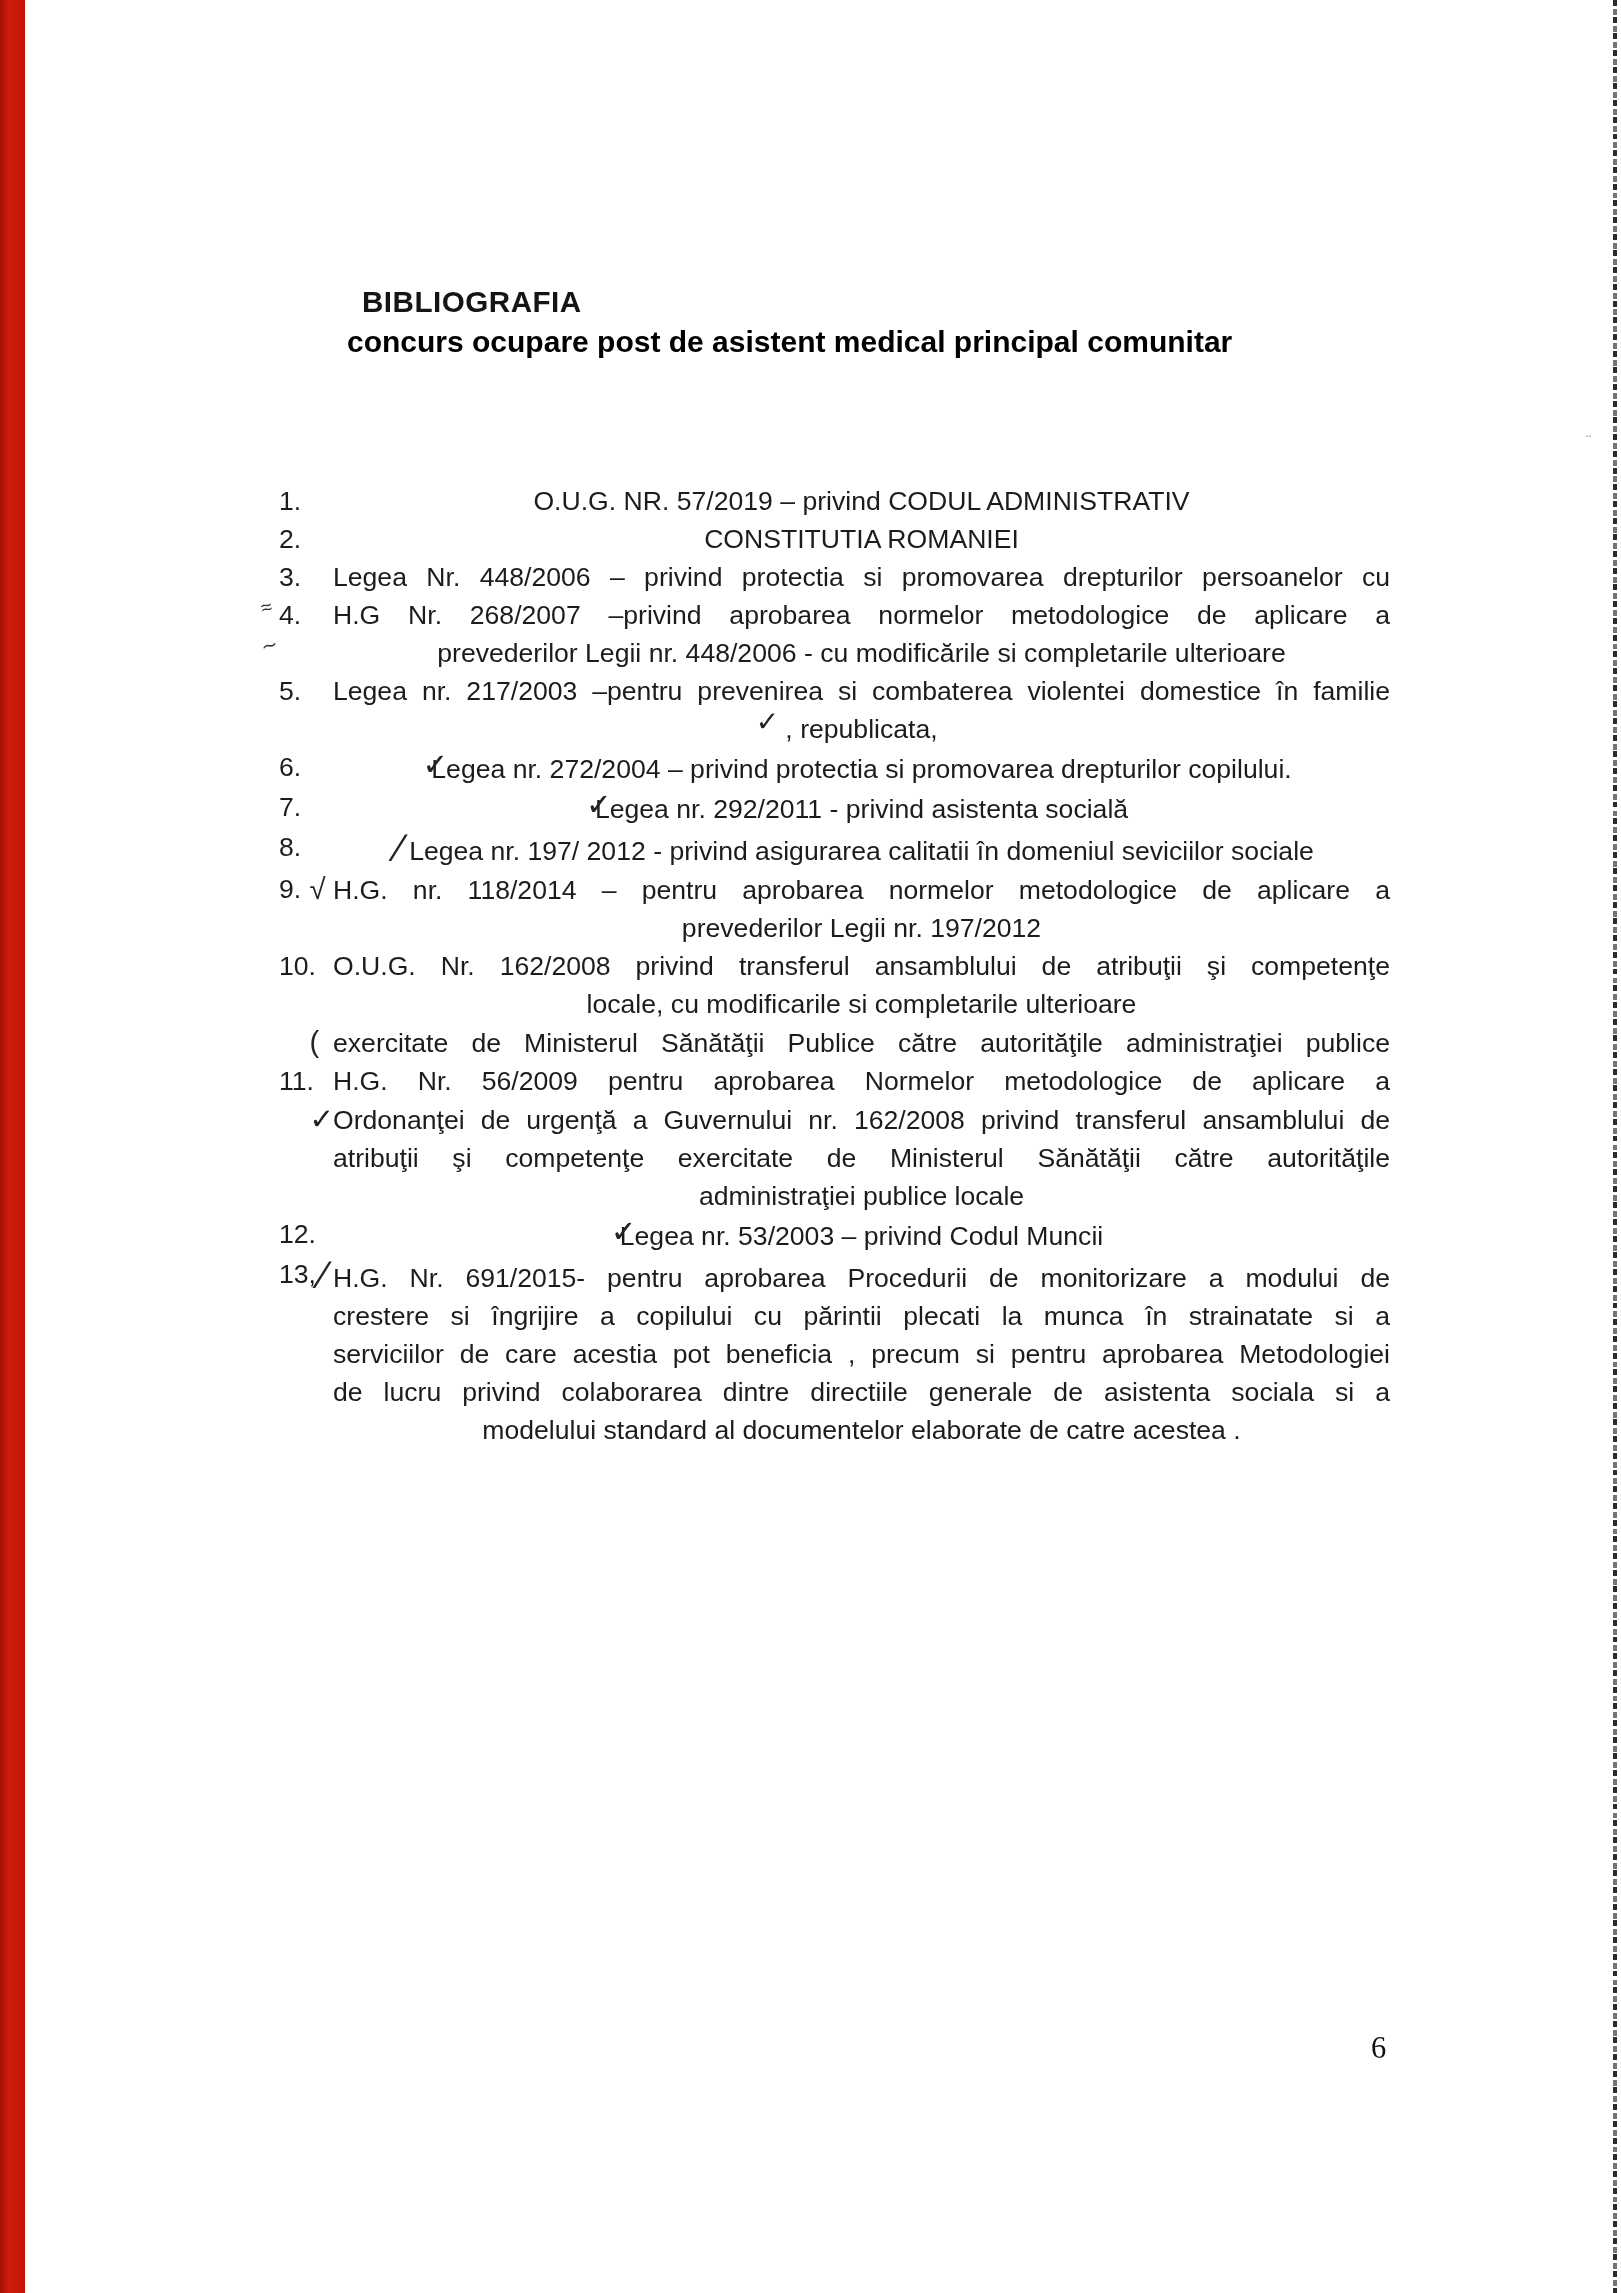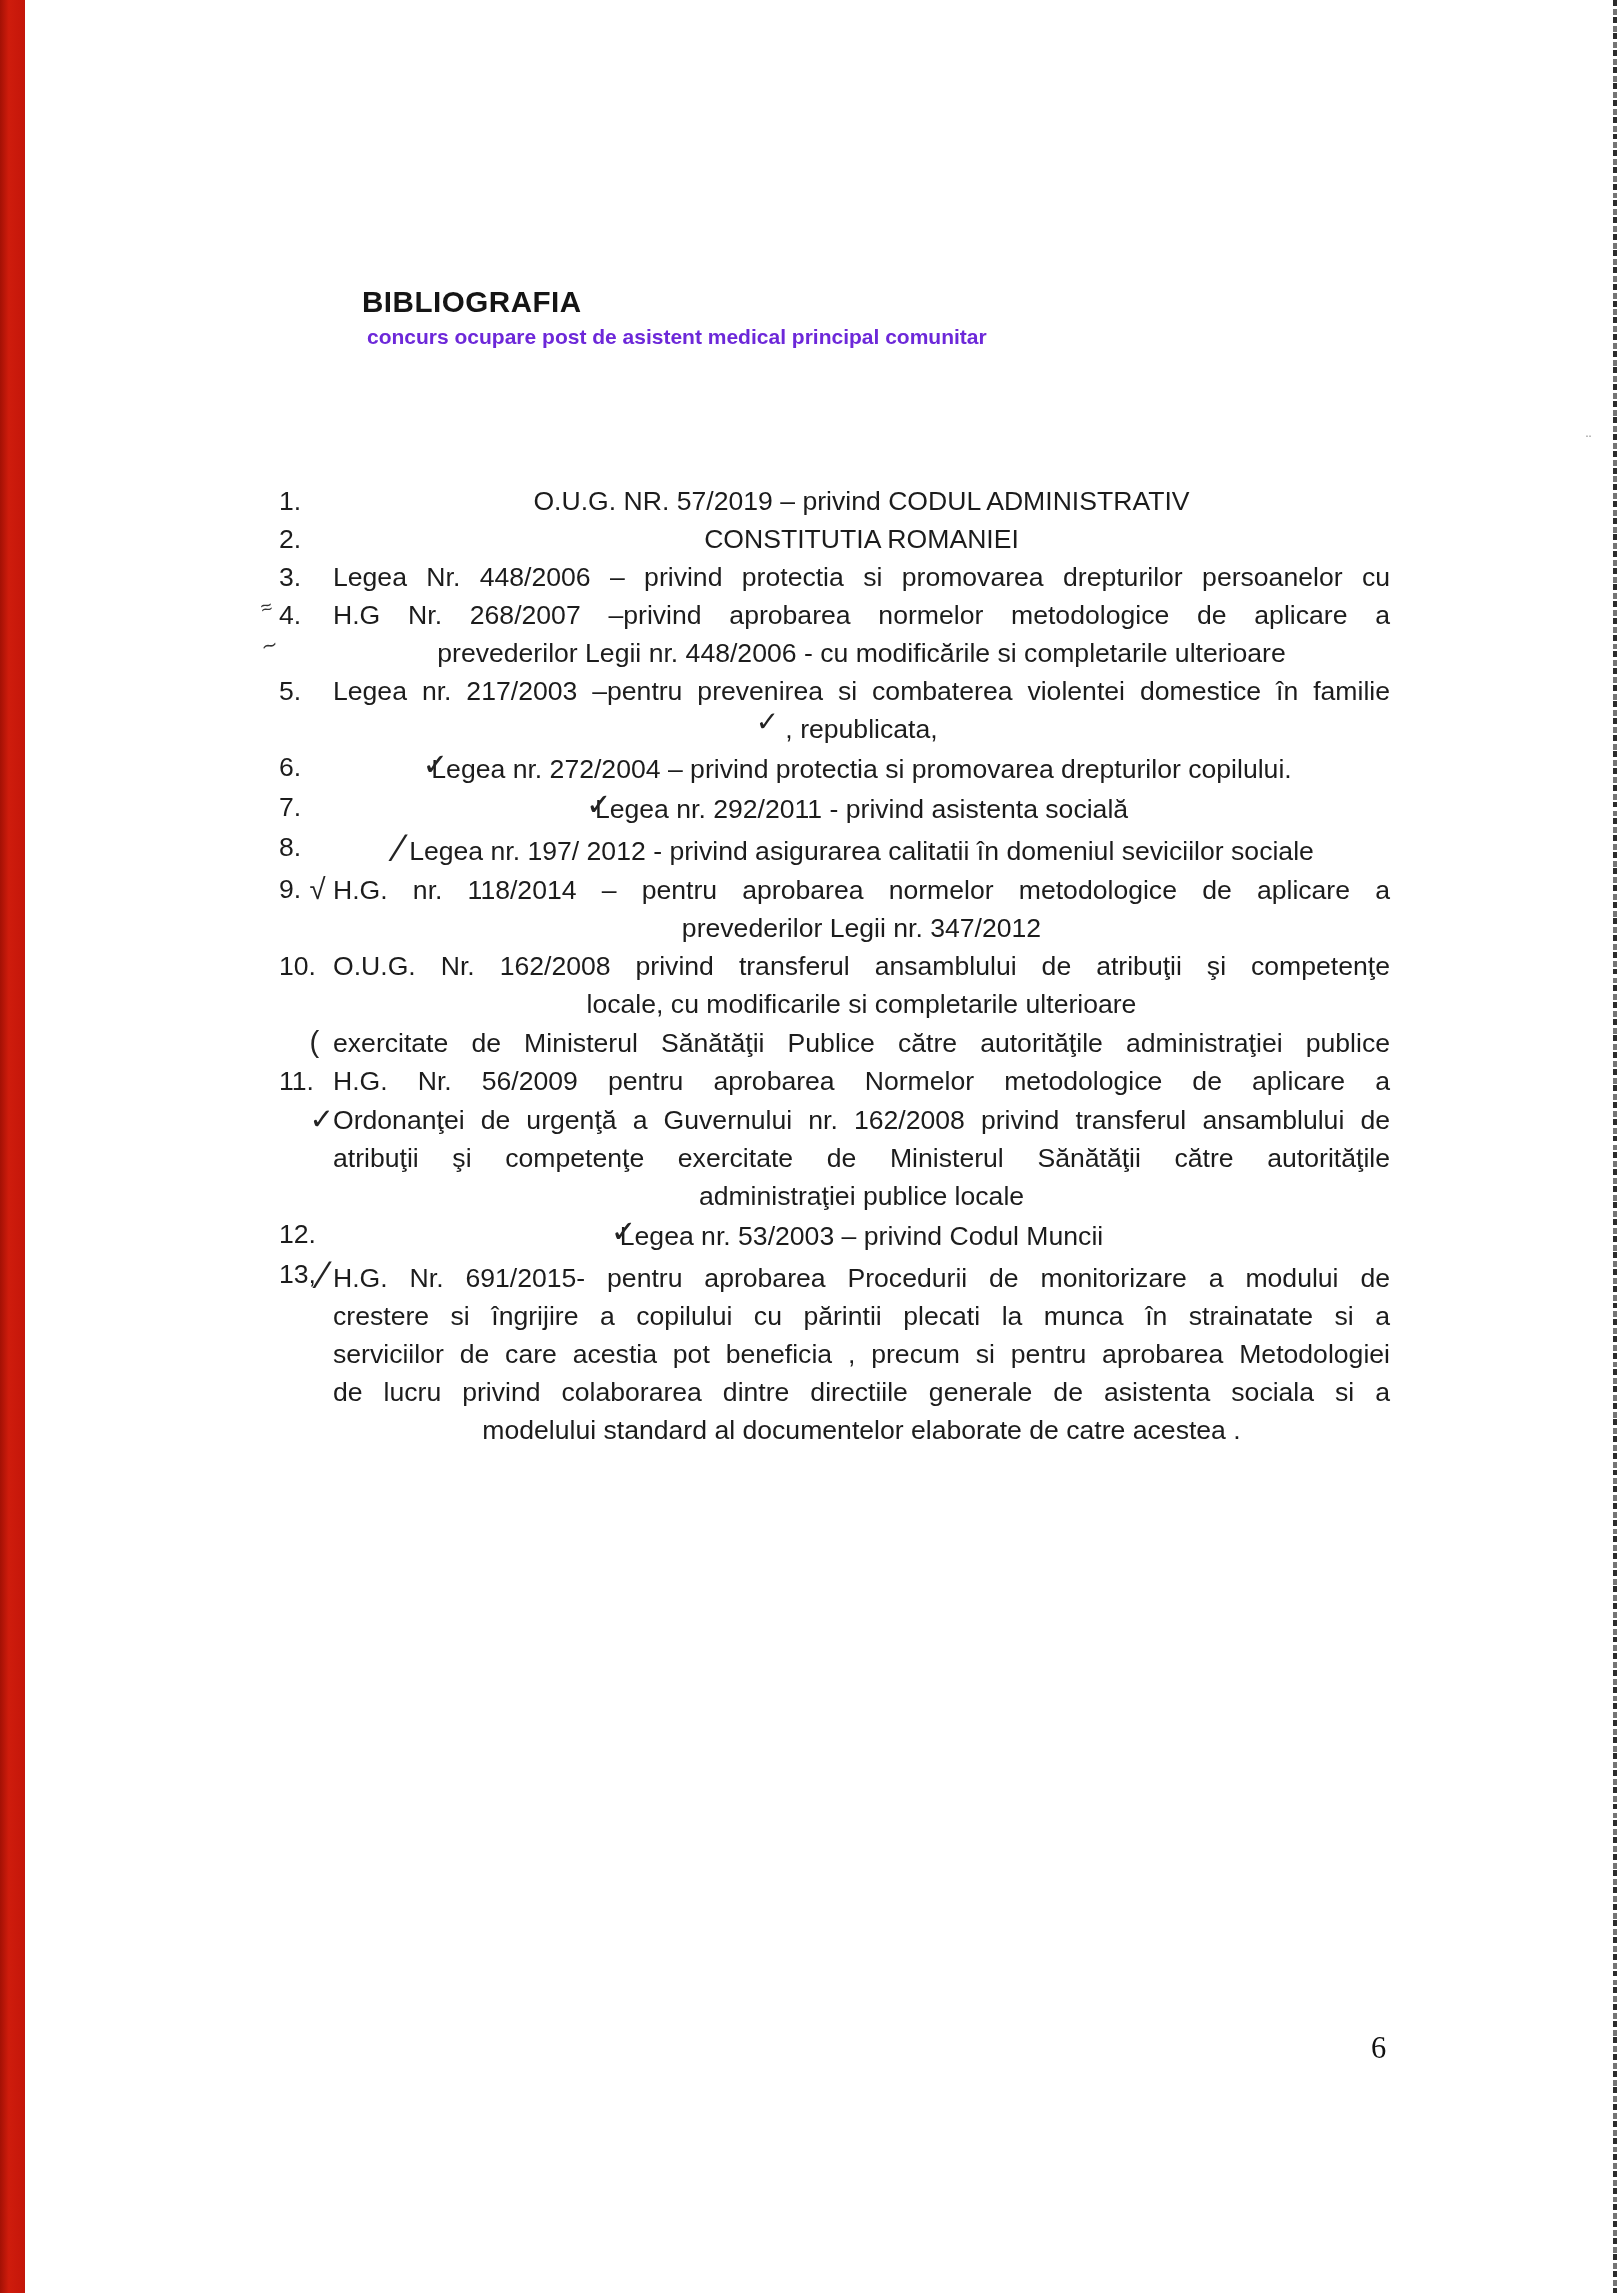--- a/index.html
+++ b/index.html
@@ -27,21 +27,21 @@
   }
   .speck { position: absolute; left: 1586px; top: 433px; color: #9a9a9a; font-size: 15.8px; }
 
   
   .title {
     position: absolute; left: 362px; top: 253px;
     font-size: 29.6px; font-weight: 700; color: #151515; letter-spacing: 0.5px; margin-top: 32px;
   }
   .subtitle {
     position: absolute; left: 347px; top: 325px;
-    font-size: 21px; font-weight: 700; color: #6d28d9; margin-left: 20px;
+    font-size: 30px; font-weight: 700; color: #000000;
   }
 
   
   .biblio {
     position: absolute; left: 279px; top: 482px; width: 1111px;
     font-size: 26.6px; line-height: 38px; color: #1c1c1c;
   }
   .bib-item { position: relative; padding-left: 54px; }
   .bib-num  { position: absolute; left: 0; top: 0; }
   .bib-line { text-align: center; }
@@ -109,21 +109,21 @@
         <span class="bib-num">7.</span>
         <div class="bib-line"><span class="mk mk-over">✓</span>Legea nr. 292/2011 - privind asistenta socială</div>
       </div>
       <div class="bib-item">
         <span class="bib-num">8.</span>
         <div class="bib-line"><span class="mk mk-tall">∕</span>Legea nr. 197/ 2012 - privind asigurarea calitatii în domeniul seviciilor sociale</div>
       </div>
       <div class="bib-item">
         <span class="bib-num">9.</span>
         <div class="bib-line just"><span class="mk mk-touch">√</span>H.G. nr. 118/2014 – pentru aprobarea normelor metodologice de aplicare a</div>
-        <div class="bib-line">prevederilor Legii nr. 347/2012</div>
+        <div class="bib-line">prevederilor Legii nr. 197/2012</div>
       </div>
       <div class="bib-item">
         <span class="bib-num">10.</span>
         <div class="bib-line just">O.U.G. Nr. 162/2008 privind transferul ansamblului de atribuţii şi competenţe</div>
         <div class="bib-line">locale, cu modificarile si completarile ulterioare</div>
         <div class="bib-line just"><span class="mk mk-touch">(</span>exercitate de Ministerul Sănătăţii Publice către autorităţile administraţiei publice</div>
       </div>
       <div class="bib-item">
         <span class="bib-num">11.</span>
         <div class="bib-line just">H.G. Nr. 56/2009 pentru aprobarea Normelor metodologice de aplicare a</div>

